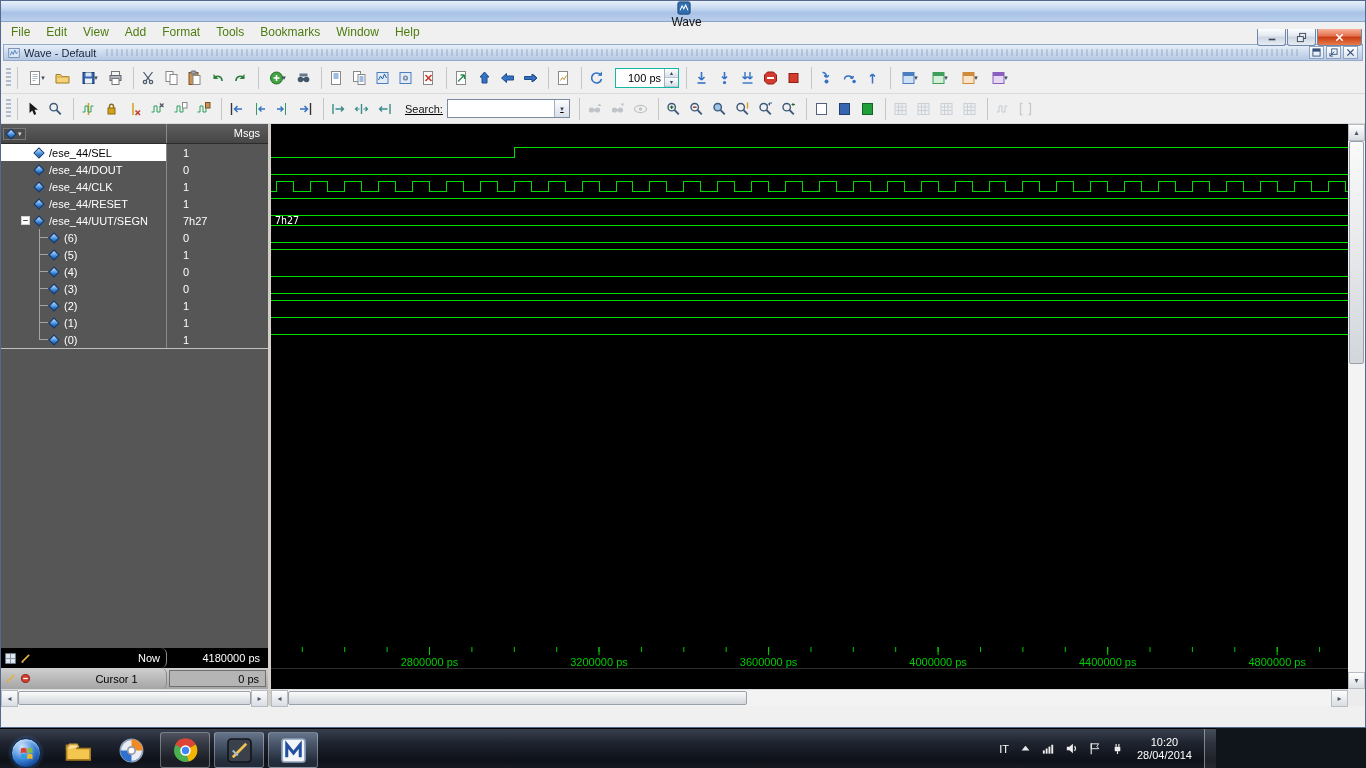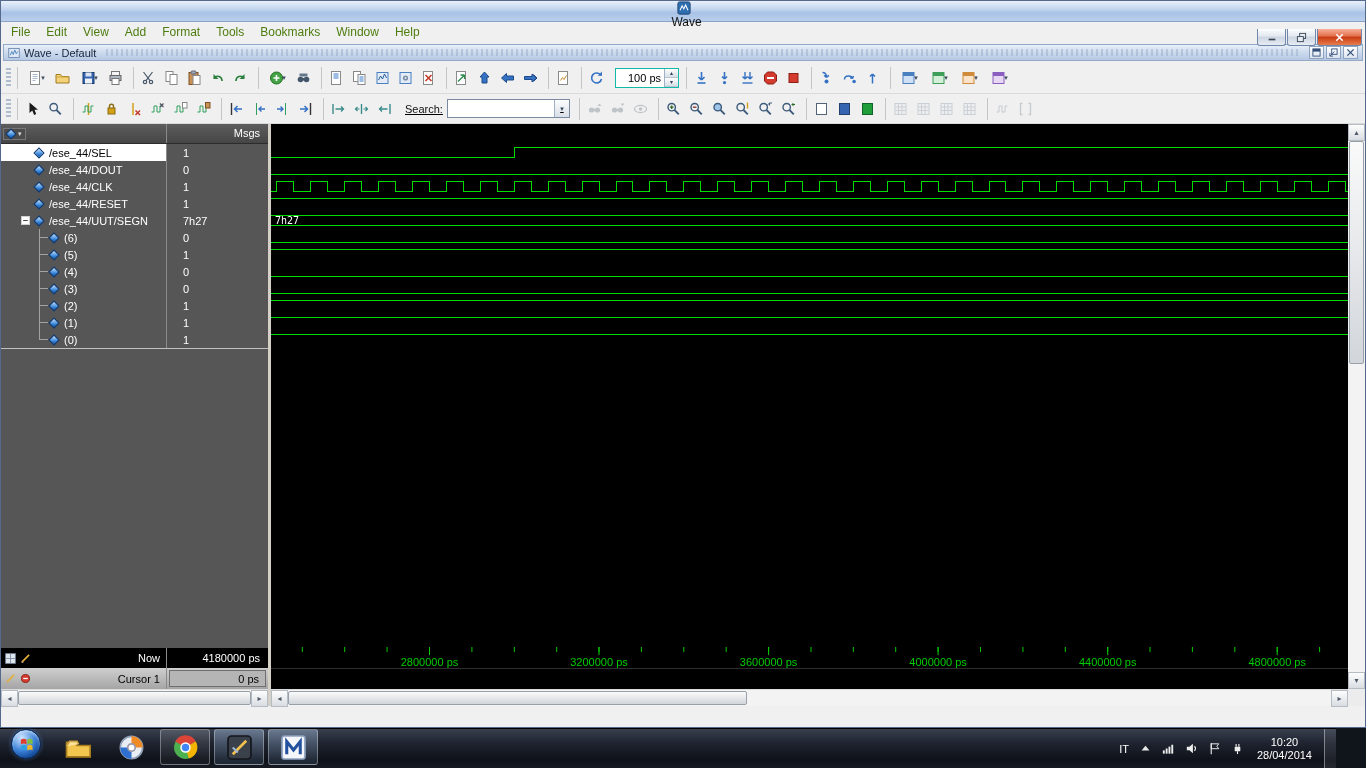--- a/index.html
+++ b/index.html
@@ -65,23 +65,23 @@
   .expander{width:9px;height:9px;flex:none;border:1px solid #cfcfcf;background:#fff;color:#000;font-size:9px;line-height:7px;text-align:center;margin-right:4px;font-family:"DejaVu Sans Mono",monospace;}
   .expander.empty{visibility:hidden;}
   .tree{width:15px;height:17px;position:relative;flex:none;}
   .tree::before{content:"";position:absolute;left:5px;top:0;bottom:0;width:1px;background:#a2a2a2;}
   .tree::after{content:"";position:absolute;left:5px;top:8px;width:9px;height:1px;background:#a2a2a2;}
   .sig-row.last .tree::before{bottom:9px;}
   .insert-line{height:1px;background:#c0c0c0;width:100%;}
   .foot-row{height:21px;display:flex;font-size:11px;align-items:stretch;}
   .foot-row.now{background:#000;color:#fff;border-top:1px solid #555;}
   .foot-row.cursor{background:linear-gradient(#cfcfcf,#a5a5a5);color:#000;}
-  .fr-name{width:166px;border-right:1px solid #8a8a8a;display:flex;align-items:center;}
+  .fr-name{width:166px;border-right:1px solid #8a8a8a;display:flex;align-items:center;border-radius:6px;}
   .fr-label{flex:1;text-align:right;padding-right:6px;}
-  .fr-label.cl{text-align:right;padding-left:6px;margin-left:35px;}
+  .fr-label.cl{text-align:center;padding-left:6px;margin-left:35px;}
   .fr-val{flex:1;text-align:right;padding:4px 8px 0 0;}
   .fr-val.box{margin:2px;border:1px solid #6f6f6f;background:#b5b5b5;padding:2px 6px 0 0;}
   .foot-icons{display:flex;gap:2px;padding-left:3px;}
   .foot-icons svg{display:block;}
   
   .splitter{width:3px;background:#d4d0c8;}
   .wave-col{width:1077px;display:flex;flex-direction:column;}
   #wave-svg{display:block;background:#000;}
   #ruler-svg{display:block;background:#000;}
   
@@ -92,21 +92,21 @@
   .sb-thumb{position:absolute;top:1px;bottom:1px;background:linear-gradient(#fafafa,#d2d6db);border:1px solid #98a0aa;border-radius:2px;}
   .vscroll-col{width:17px;display:flex;flex-direction:column;background:#f0f0f0;}
   .vscroll{flex:1;display:flex;flex-direction:column;}
   .sb-track.v{flex:1;position:relative;background:#f3f3f3;}
   .sb-thumb.v{left:1px;right:1px;top:0;}
   .sb-corner{height:17px;background:#ececec;}
   
   .statusbar{position:absolute;left:0;bottom:0;width:1364px;height:21px;background:linear-gradient(#fafafa,#e8e8e8);
     border-top:1px solid #c9c9c9;display:flex;align-items:center;padding-left:7px;font-size:11px;color:#222;}
   
-  .taskbar{position:absolute;top:728px;left:0;width:1336px;height:40px;display:flex;align-items:flex-start;
+  .taskbar{position:absolute;top:728px;left:0;width:1216px;height:40px;display:flex;align-items:flex-end;
     background:linear-gradient(#39404e,#1f2430 35%,#0e1118 80%,#161a22);border-top:1px solid #000;}
   .start-orb{width:30px;height:30px;border-radius:50%;margin:0 11px;flex:none;display:flex;align-items:center;justify-content:center;
     background:radial-gradient(circle at 35% 28%,#cfe6ff,#3b82d8 48%,#0c3f8e 80%,#062b63);
     border:1px solid #0a2c5e;box-shadow:inset 0 2px 3px rgba(255,255,255,.55),0 0 4px rgba(80,140,220,.5);}
   .task-apps{display:flex;align-items:center;gap:4px;}
   .task-btn{width:50px;height:36px;display:flex;align-items:center;justify-content:center;border-radius:3px;border:1px solid transparent;}
   .task-btn.running{border-color:rgba(255,255,255,.32);background:linear-gradient(rgba(255,255,255,.14),rgba(255,255,255,.03));}
   .task-btn.active{background:linear-gradient(rgba(185,215,250,.38),rgba(110,150,200,.14));}
   .tray{margin-left:auto;display:flex;align-items:center;gap:9px;height:100%;}
   .lang{color:#fff;font-size:11px;}

